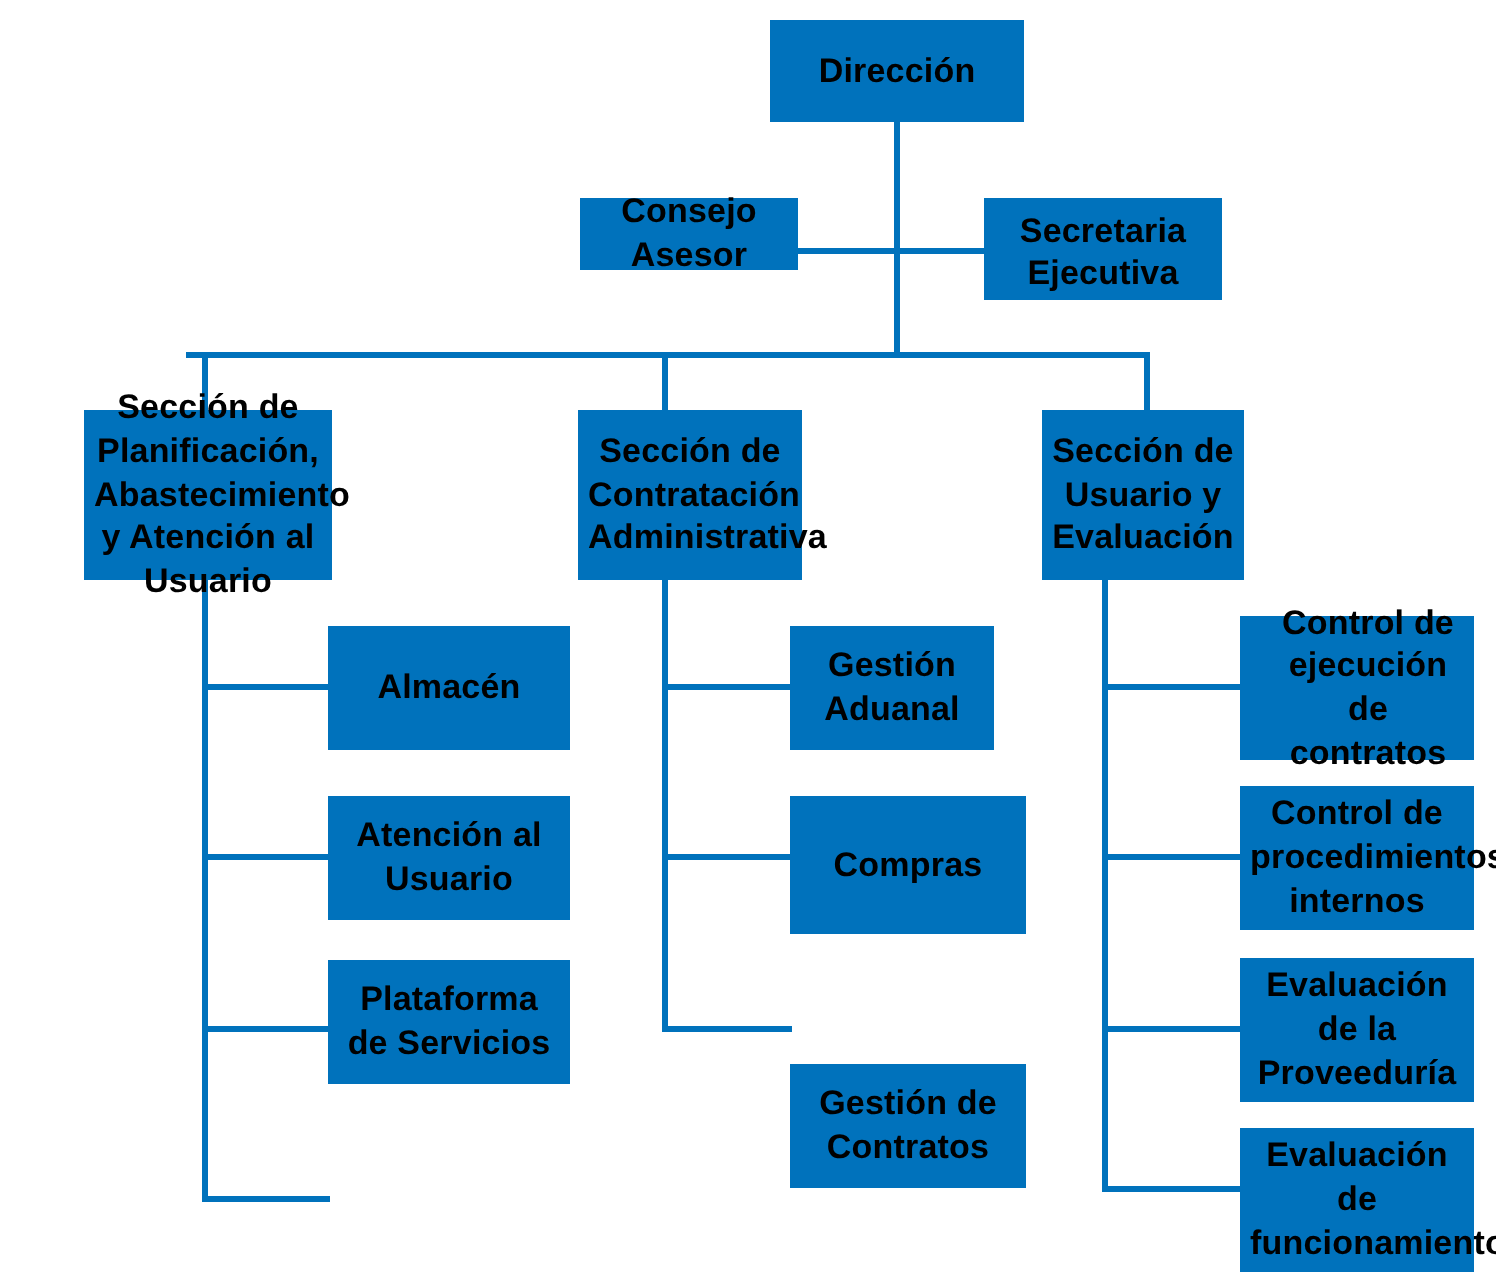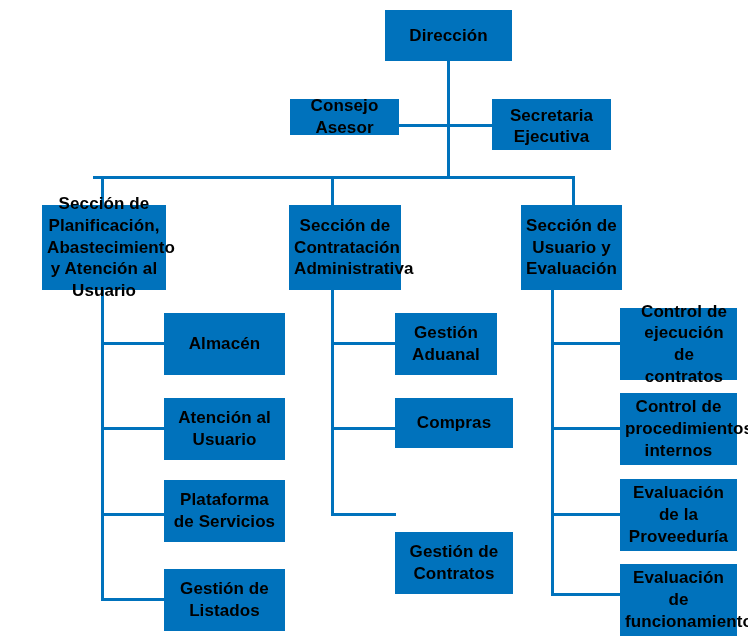--- a/index.html
+++ b/index.html
@@ -103,28 +103,25 @@
 
   <div class="node" style="left:164px; top:313px; width:121px; height:62px;">
     <span class="node-label">Almacén</span>
   </div>
   <div class="node" style="left:164px; top:398px; width:121px; height:62px;">
     <span class="node-label">Atención al Usuario</span>
   </div>
   <div class="node" style="left:164px; top:480px; width:121px; height:62px;">
     <span class="node-label">Plataforma de Servicios</span>
   </div>
-  <div class="node" style="left:164px; top:569px; width:121px; height:62px;">
-    <span class="node-label">Gestión de Listados</span>
-  </div>
 
   <div class="node" style="left:395px; top:313px; width:102px; height:62px;">
     <span class="node-label">Gestión Aduanal</span>
   </div>
-  <div class="node" style="left:395px; top:398px; width:118px; height:50px;">
+  <div class="node" style="left:395px; top:398px; width:118px; height:69px;">
     <span class="node-label">Compras</span>
   </div>
   <div class="node" style="left:395px; top:484px; width:118px; height:62px;margin-top:48px;">
     <span class="node-label">Gestión de Contratos</span>
   </div>
 
   <div class="node" style="left:620px; top:308px; width:117px; height:72px;padding-left:16px;">
     <span class="node-label">Control de ejecución de contratos</span>
   </div>
   <div class="node" style="left:620px; top:393px; width:117px; height:72px;">

